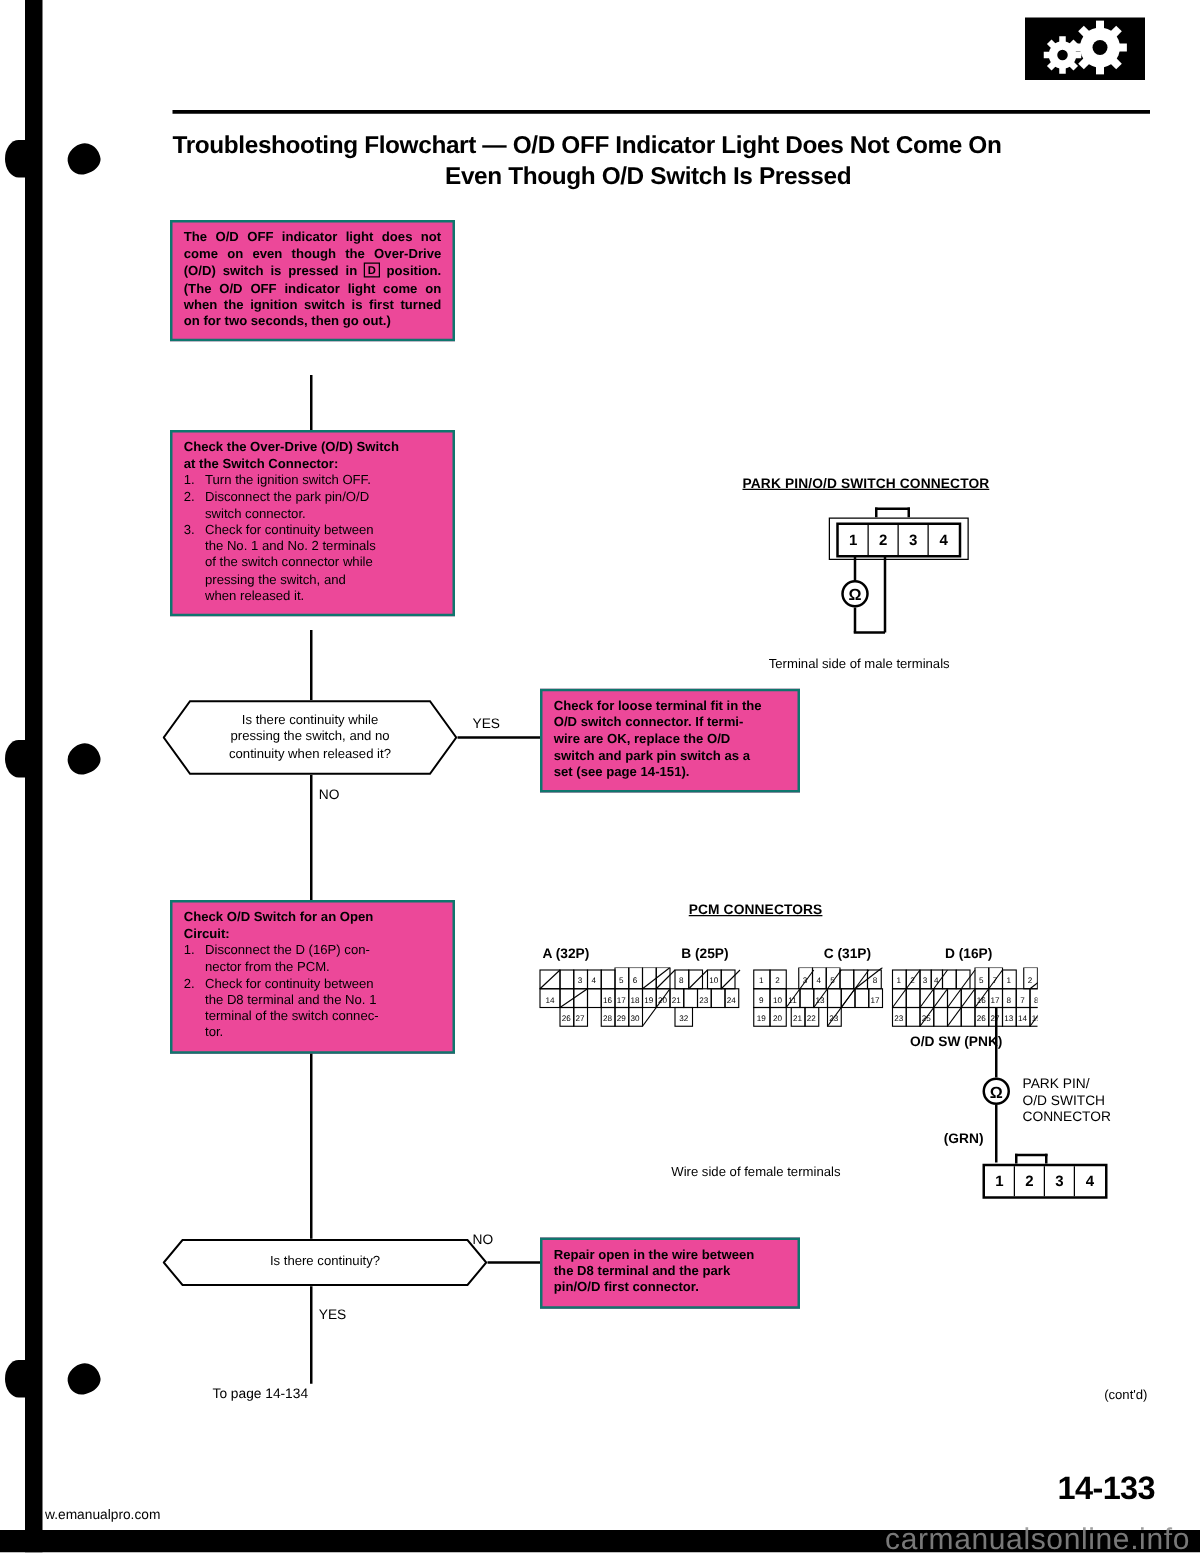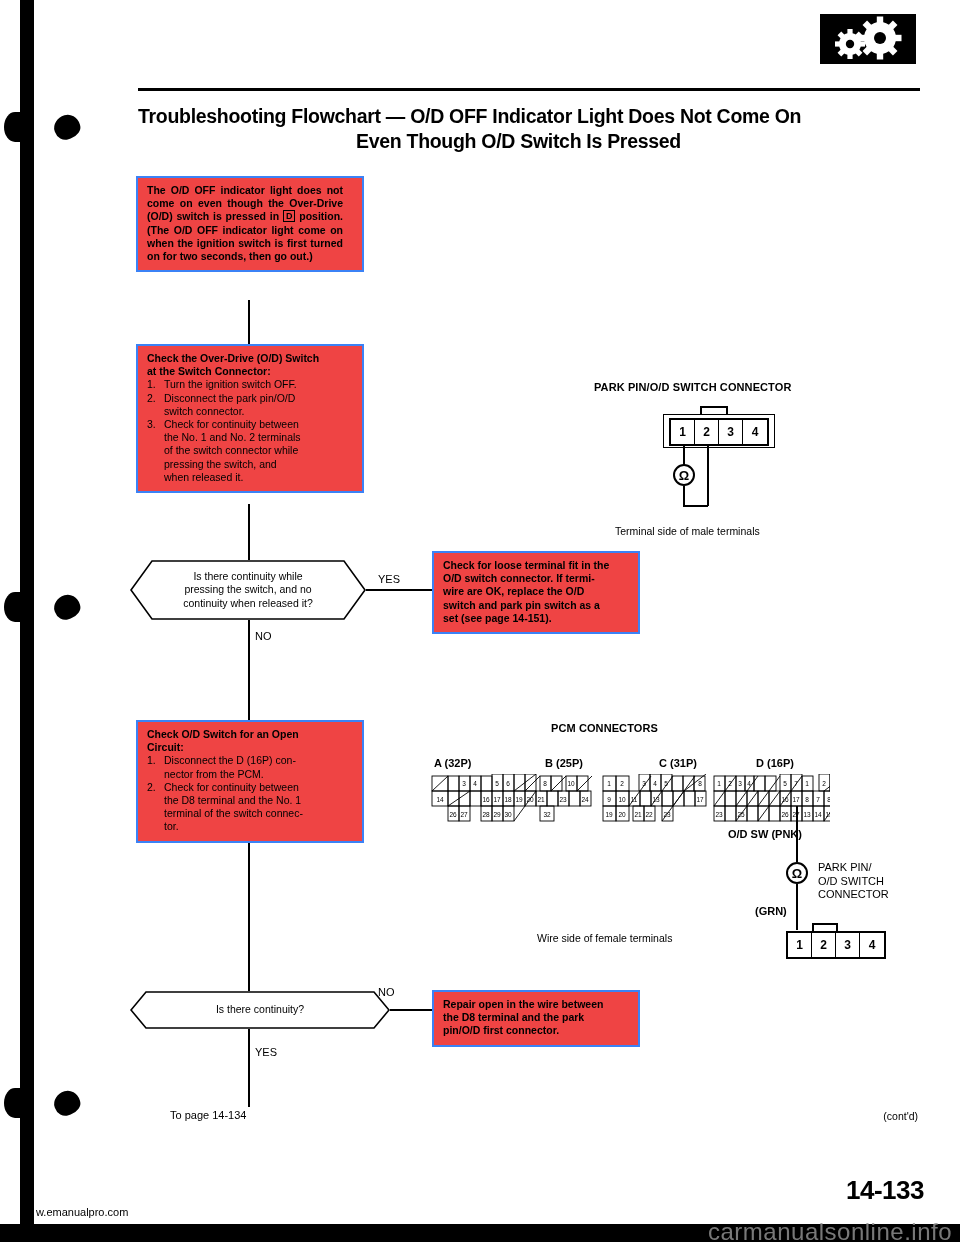--- a/index.html
+++ b/index.html
@@ -53,23 +53,23 @@
   }
   .title-line {
     font-size: 19.5px; font-weight: bold; letter-spacing: -0.3px;
     line-height: 25px; white-space: nowrap;
   }
   .title-line2 { padding-left: 218px; }
 
   
   .flowbox {
     position: absolute;
-    border: 2px solid #3b82f6;
-    background: #ef4444;
-    padding: 6px 19px 7px 9px;
+    border: 2px solid #0f766e;
+    background: #ec4899;
+    padding: 6px 9px 7px 9px;
     font-size: 10.5px;
     line-height: 13.2px;
   }
   .fb-bold { font-weight: bold; }
   .fb-just-b { text-align: justify; font-weight: bold; }
 
   
   .numrow { display: flex; }
   .numrow .n { width: 17px; flex: 0 0 17px; }
   .numrow .t { flex: 1 1 auto; text-align: justify; }
@@ -97,21 +97,21 @@
   .hline { position: absolute; height: 1.6px; background: #000; }
   .branch-label {
     position: absolute; font-size: 11px; line-height: 13px;
   }
 
   
   .art-caption {
     position: absolute; font-size: 10.5px; line-height: 13px;
   }
   .art-title {
-    position: absolute; font-size: 11px; font-weight: bold; letter-spacing: 0.1px;
+    position: absolute; font-size: 11px; font-weight: bold; letter-spacing: 0.1px; text-decoration: underline;
   }
 
   
   .conn {
     position: absolute; display: flex; border: 2px solid #000; background: #fff;
   }
   .conn .cell {
     width: 24px; height: 24px; border-right: 1.6px solid #000;
     display: flex; align-items: center; justify-content: center;
     font-size: 12px; font-weight: bold;

